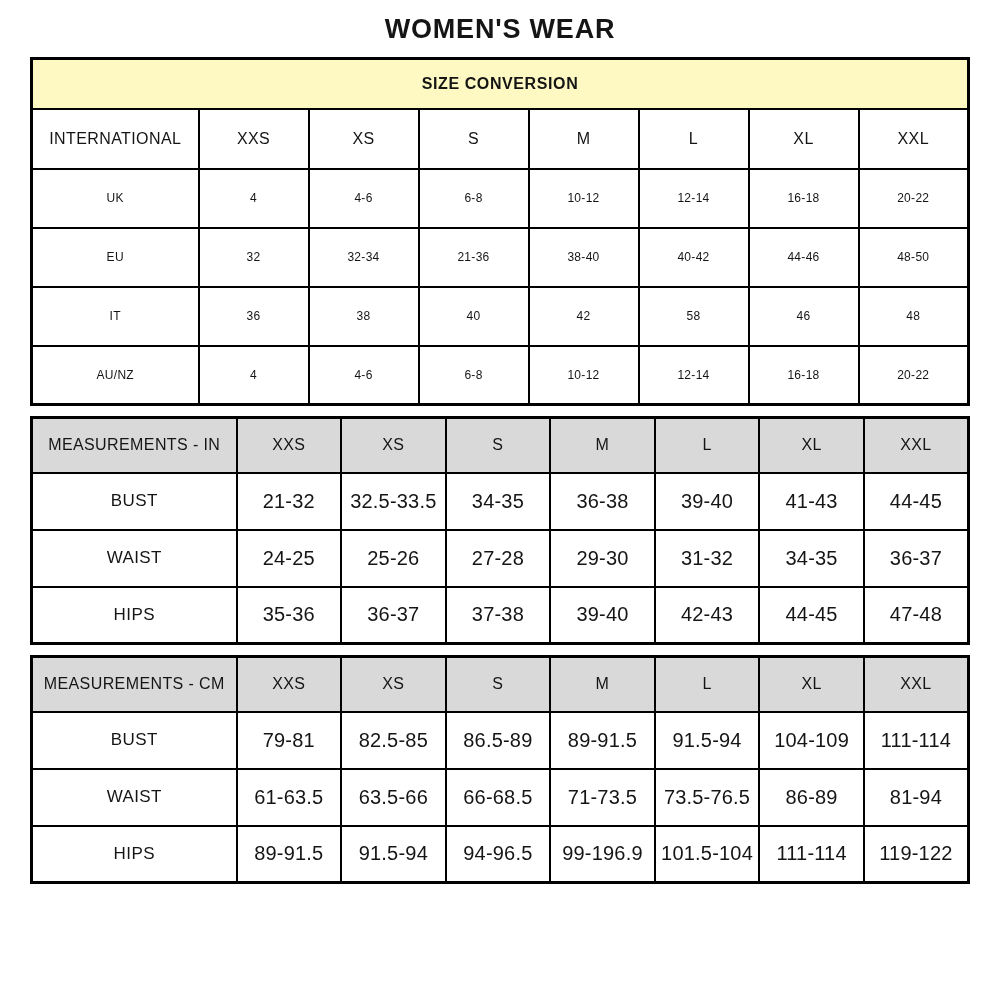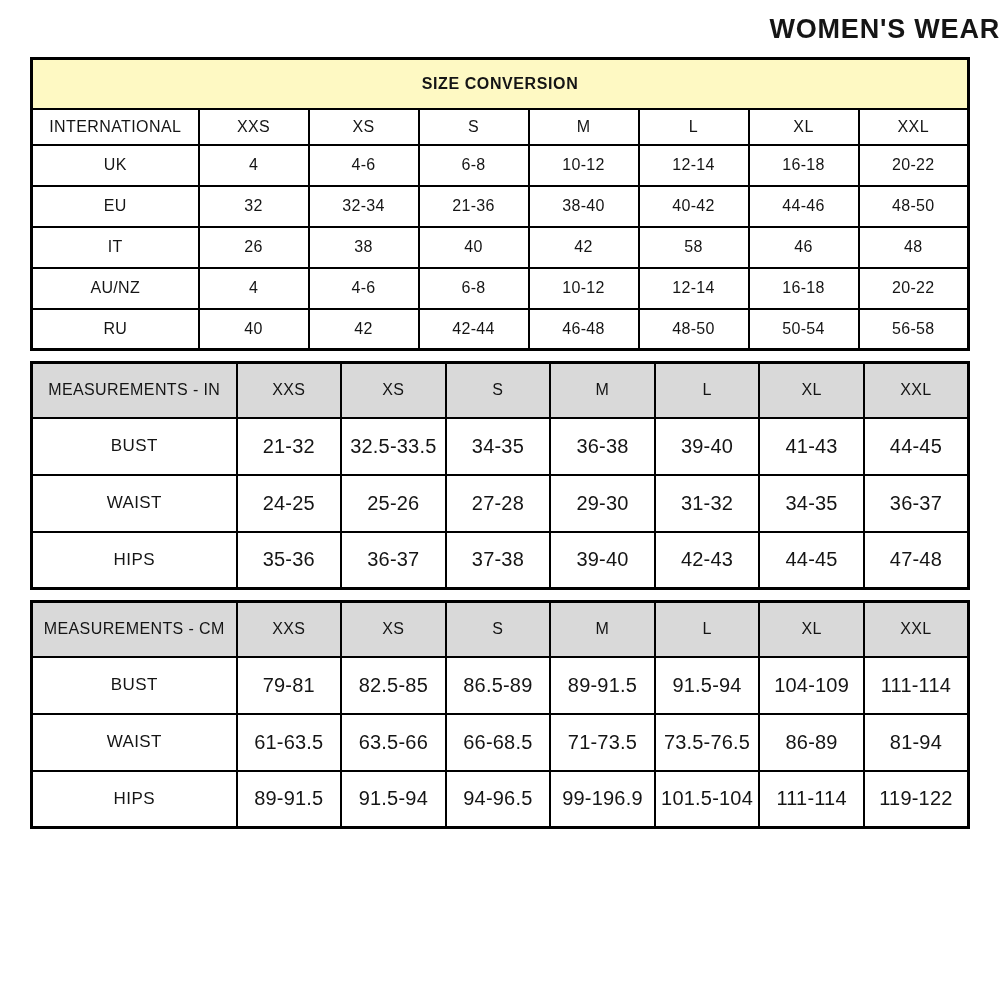--- a/index.html
+++ b/index.html
@@ -5,21 +5,21 @@
   * { box-sizing: border-box; }
   html, body {
     margin: 0; padding: 0;
     width: 1000px; height: 1000px;
     background: #ffffff;
     font-family: "Liberation Sans", sans-serif;
     color: #151515;
   }
   h1.page-title {
     margin: 13px 0 12px;
-    text-align: right;
+    text-align: center;
     font-size: 27px;
     line-height: 32px;
     font-weight: 700;
     letter-spacing: 0.8px;
     color: #151515;
   }
   .wrap { margin: 0 30px; }
   table {
     border-collapse: collapse;
     width: 100%;
@@ -39,22 +39,22 @@
   
   td.banner {
     background: #fef9c3;
     font-weight: 700;
     font-size: 16px;
     letter-spacing: 0.6px;
     height: 50px;
   }
   
   .t-size col.c0 { width: 167px; }
-  .t-size .cornerhdr, .t-size .colhdr { height: 36px; font-size: 16px; font-weight: 400; letter-spacing: 0.4px; background: #fff; }
-  .t-size .rowlabel, .t-size .val { height: 41px; font-size: 16px; letter-spacing: 0.3px; }
+  .t-size .cornerhdr, .t-size .colhdr { height: 60px; font-size: 16px; font-weight: 400; letter-spacing: 0.4px; background: #fff; }
+  .t-size .rowlabel, .t-size .val { height: 59px; font-size: 12px; letter-spacing: 0.3px; }
   
   .t-meas col.c0 { width: 205px; }
   .t-meas .cornerhdr, .t-meas .colhdr {
     background: #d9d9d9;
     font-weight: 400;
     font-size: 16px;
     letter-spacing: 0.4px;
     height: 55px;
   }
   .t-meas .rowlabel { font-size: 17px; letter-spacing: 0.4px; }
@@ -102,48 +102,38 @@
           <td class="val">32</td>
           <td class="val">32-34</td>
           <td class="val">21-36</td>
           <td class="val">38-40</td>
           <td class="val">40-42</td>
           <td class="val">44-46</td>
           <td class="val">48-50</td>
         </tr>
         <tr>
           <td class="rowlabel">IT</td>
-          <td class="val">26</td>
+          <td class="val">36</td>
           <td class="val">38</td>
           <td class="val">40</td>
           <td class="val">42</td>
           <td class="val">58</td>
           <td class="val">46</td>
           <td class="val">48</td>
         </tr>
         <tr>
           <td class="rowlabel">AU/NZ</td>
           <td class="val">4</td>
           <td class="val">4-6</td>
           <td class="val">6-8</td>
           <td class="val">10-12</td>
           <td class="val">12-14</td>
           <td class="val">16-18</td>
           <td class="val">20-22</td>
         </tr>
-        <tr>
-          <td class="rowlabel">RU</td>
-          <td class="val">40</td>
-          <td class="val">42</td>
-          <td class="val">42-44</td>
-          <td class="val">46-48</td>
-          <td class="val">48-50</td>
-          <td class="val">50-54</td>
-          <td class="val">56-58</td>
-        </tr>
       </tbody>
   </table>
 
   <table class="t-meas">
     <colgroup>
         <col class="c0">
         <col span="7">
       </colgroup>
     <tbody>
         <tr>

